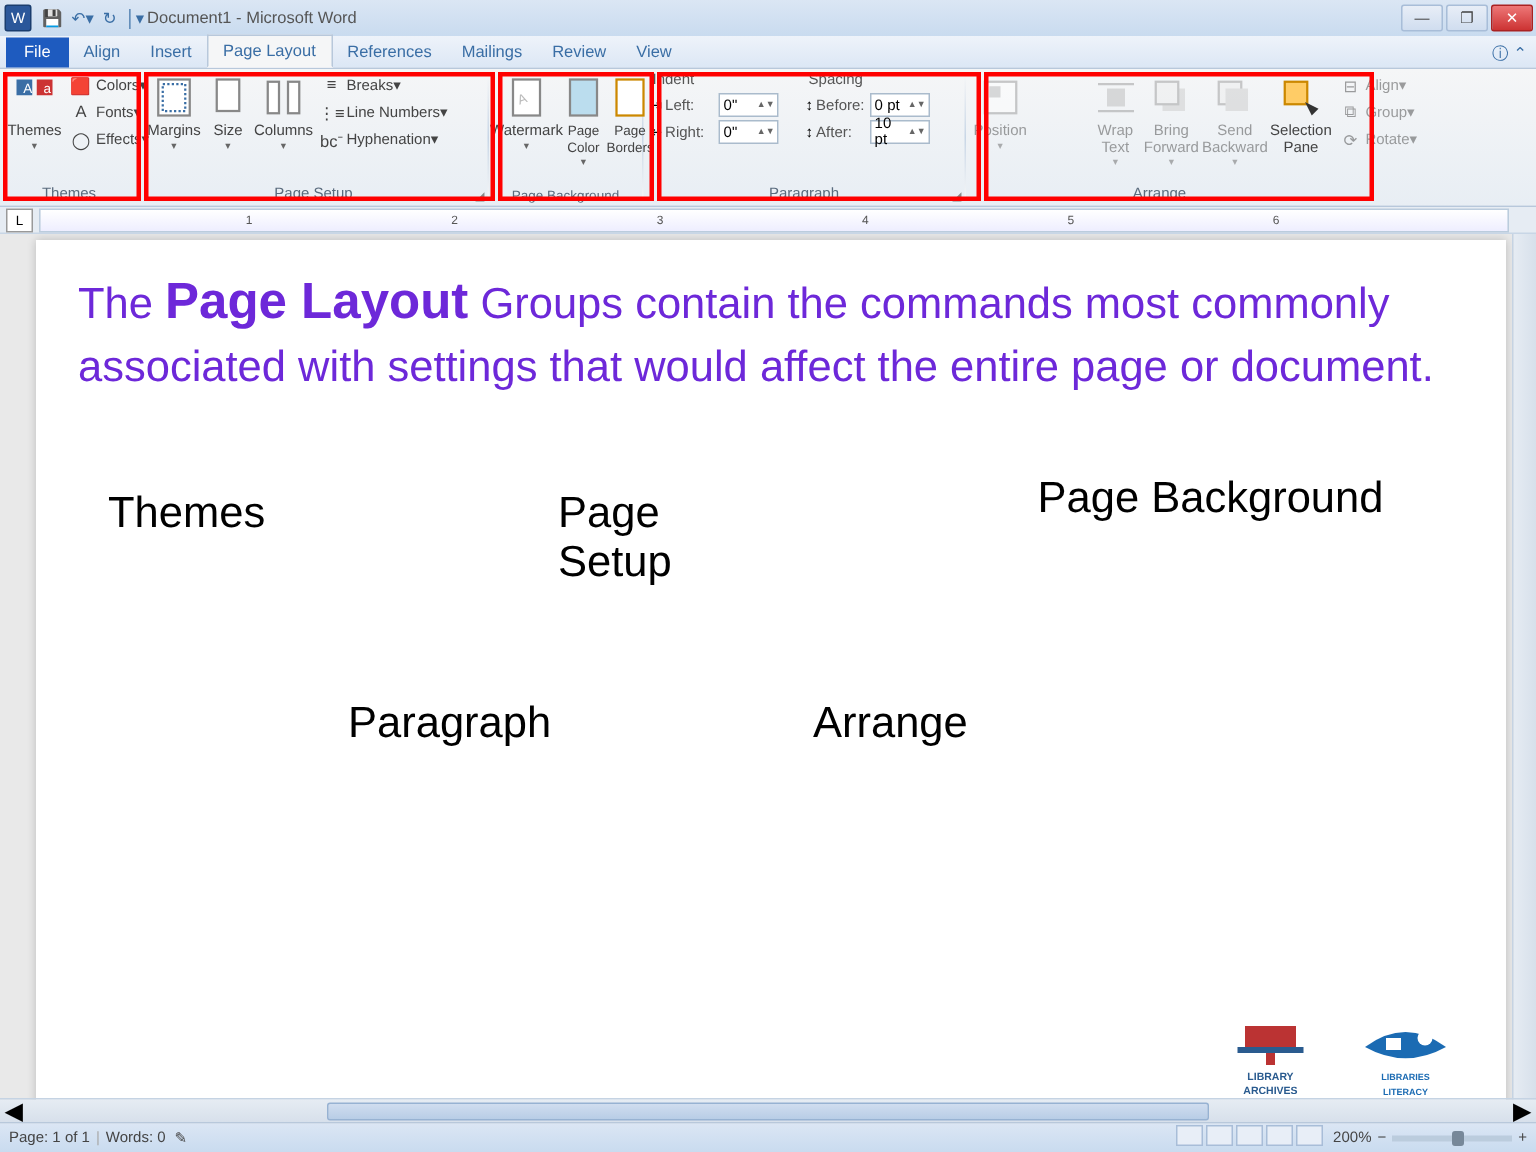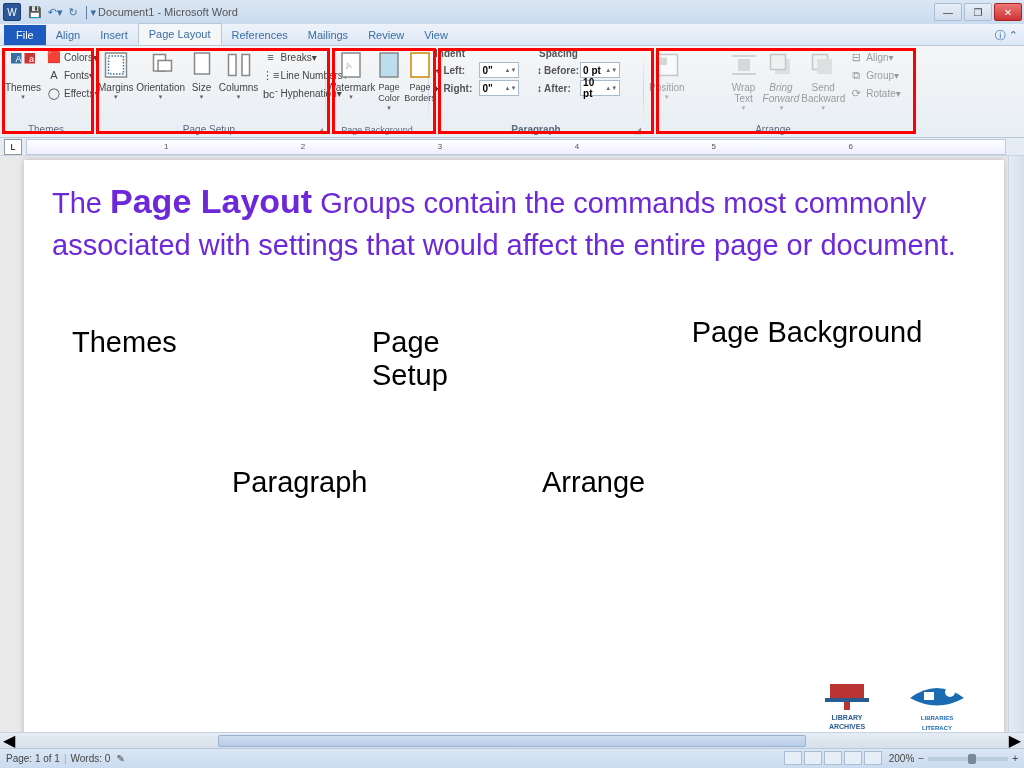--- a/index.html
+++ b/index.html
@@ -145,30 +145,20 @@
       <div class="bigbtn" style="width:38px;">
           <div class="ico">
             <svg class="mini" viewBox="0 0 20 20">
               <rect x="3" y="2" width="14" height="16" fill="#fff" stroke="#888"></rect>
               <rect x="5" y="4" width="10" height="12" fill="none" stroke="#3a6ea5" stroke-dasharray="1,1"></rect>
             </svg>
           </div>
           <div class="lbl">Margins</div>
           <div class="dd">▾</div>
         </div>
-      <div class="bigbtn" style="width:48px;">
-          <div class="ico">
-            <svg class="mini" viewBox="0 0 20 20">
-              <rect x="5" y="3" width="8" height="11" fill="#fff" stroke="#888"></rect>
-              <rect x="8" y="7" width="9" height="7" fill="#fff" stroke="#888"></rect>
-            </svg>
-          </div>
-          <div class="lbl">Orientation</div>
-          <div class="dd">▾</div>
-        </div>
       <div class="bigbtn" style="width:30px;">
           <div class="ico">
             <svg class="mini" viewBox="0 0 20 20">
               <rect x="5" y="2" width="10" height="14" fill="#fff" stroke="#888"></rect>
             </svg>
           </div>
           <div class="lbl">Size</div>
           <div class="dd">▾</div>
         </div>
       <div class="bigbtn" style="width:40px;">
@@ -219,21 +209,21 @@
               <rect x="4" y="2" width="12" height="16" fill="#fff" stroke="#c80"></rect>
             </svg>
           </div>
           <div class="lbl" style="font-size:9px;">Page Borders</div>
         </div>
     </div>
     <div class="label" style="font-size:9px;">Page Background</div>
   </div>
   <div class="sep"></div>
 
-  <div class="group" style="width:214px;font-weight:bold;">
+  <div class="group" style="width:214px;">
     <div class="body" style="gap:10px;">
       <div class="col" style="width:96px;">
         <div class="para-hdr">Indent</div>
         <div class="para-row">
           <span class="ico">⇥</span>
           <span class="lab">Left:</span>
           <span class="val">
               <span>0"</span>
               <span class="spin">▲▼</span>
             </span>
@@ -288,39 +278,48 @@
           <div class="ico">
             <svg class="mini" viewBox="0 0 20 20">
               <rect x="6" y="6" width="8" height="8" fill="#bbb"></rect>
               <line x1="2" y1="4" x2="18" y2="4" stroke="#999"></line>
               <line x1="2" y1="16" x2="18" y2="16" stroke="#999"></line>
             </svg>
           </div>
           <div class="lbl">Wrap Text</div>
           <div class="dd">▾</div>
         </div>
-      <div class="bigbtn" style="width:40px; opacity:.5;font-style:italic;">
+      <div class="bigbtn" style="width:40px; opacity:.5;">
           <div class="ico">
             <svg class="mini" viewBox="0 0 20 20">
               <rect x="6" y="6" width="10" height="10" fill="#ccc"></rect>
               <rect x="3" y="3" width="10" height="10" fill="#eee" stroke="#999"></rect>
             </svg>
           </div>
           <div class="lbl">Bring Forward</div>
           <div class="dd">▾</div>
         </div>
       <div class="bigbtn" style="width:42px; opacity:.5;">
           <div class="ico">
             <svg class="mini" viewBox="0 0 20 20">
               <rect x="3" y="3" width="10" height="10" fill="#eee" stroke="#999"></rect>
               <rect x="6" y="6" width="10" height="10" fill="#ccc"></rect>
             </svg>
           </div>
           <div class="lbl">Send Backward</div>
           <div class="dd">▾</div>
+        </div>
+      <div class="bigbtn" style="width:42px;">
+          <div class="ico">
+            <svg class="mini" viewBox="0 0 20 20">
+              <rect x="3" y="3" width="10" height="10" fill="#fc6" stroke="#c80"></rect>
+              <path d="M12 12 L18 15 L15 18 Z" fill="#333"></path>
+            </svg>
+          </div>
+          <div class="lbl">Selection Pane</div>
         </div>
       <div class="col" style="opacity:.5;">
         <div class="smbtn"><span class="ico">⊟</span><span>Align</span> ▾</div>
         <div class="smbtn"><span class="ico">⧉</span><span>Group</span> ▾</div>
         <div class="smbtn"><span class="ico">⟳</span><span>Rotate</span> ▾</div>
       </div>
     </div>
     <div class="label">Arrange</div>
   </div>
 

